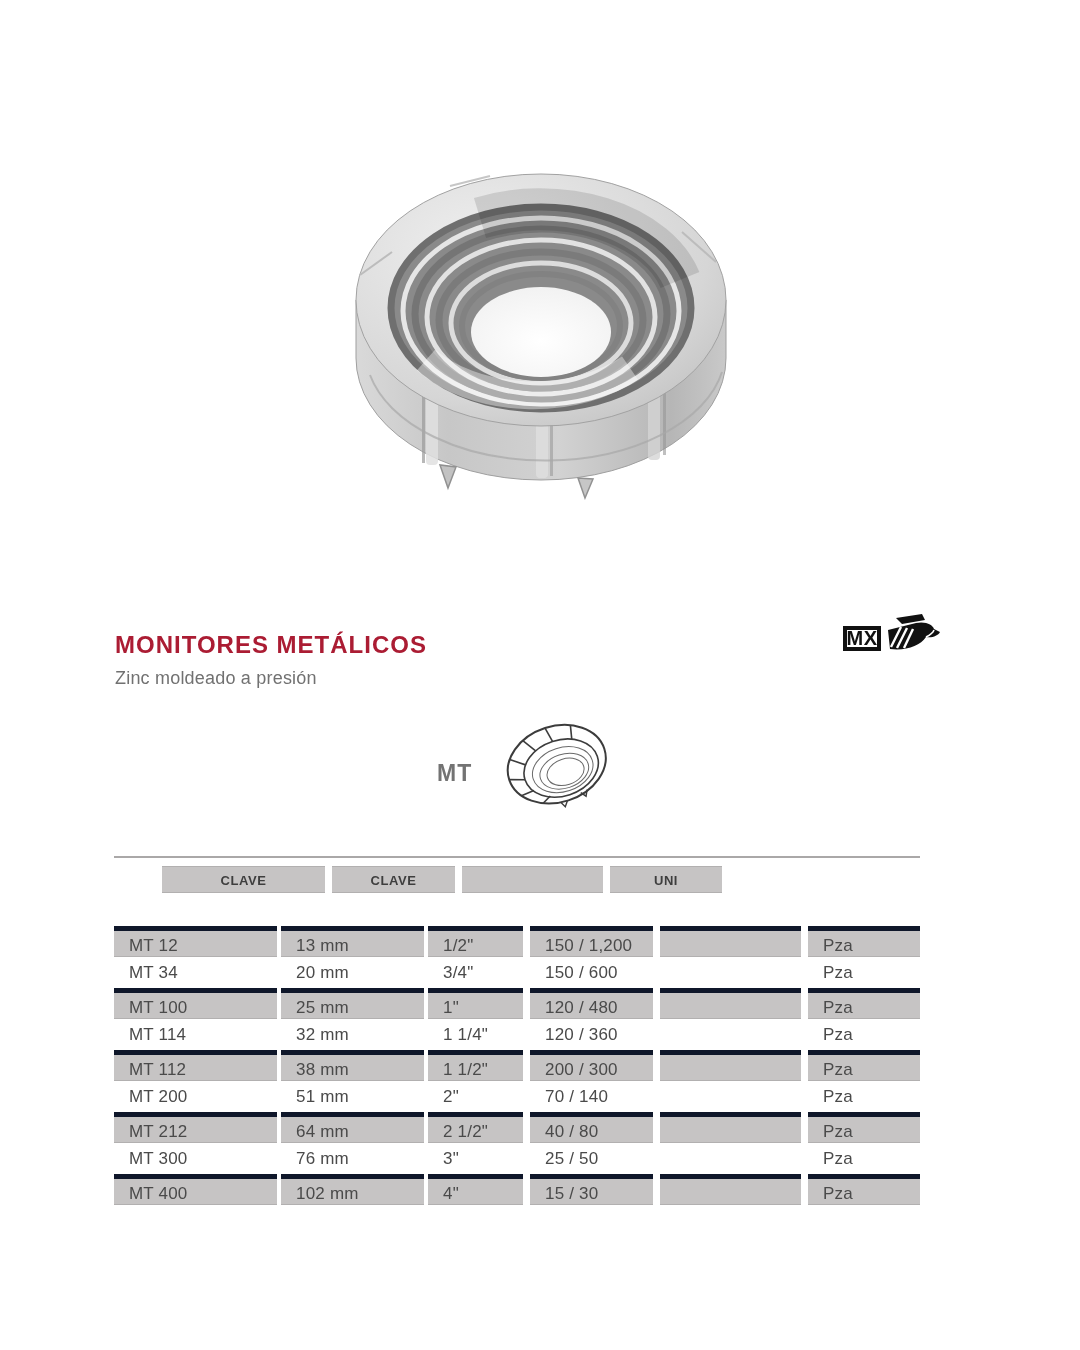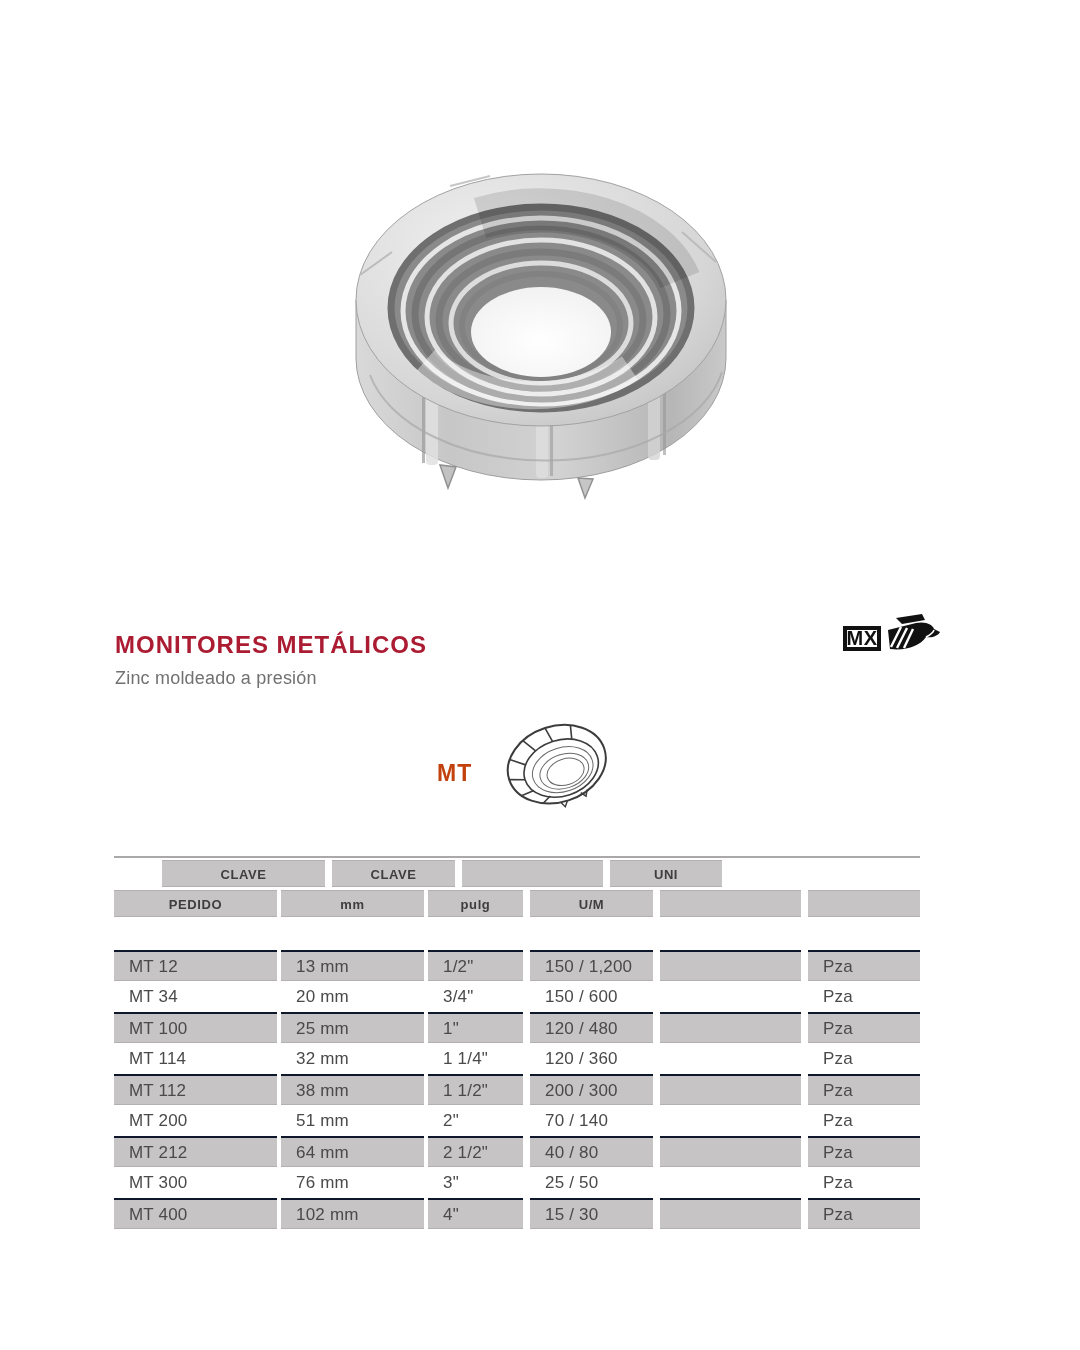--- a/index.html
+++ b/index.html
@@ -36,40 +36,40 @@
     position:absolute;left:437px;top:760px;
     font-size:23px;font-weight:700;letter-spacing:1px;
   }
   .figure-drawing{position:absolute;left:496px;top:706px;width:124px;height:124px;}
   
   .spec-table{
     position:absolute;left:114px;top:856px;width:806px;
     border-top:2px solid #aaa8a8;
   }
   .trow{display:flex;}
-  .hrow1{margin-top:2px;padding-left:48px;}
+  .hrow1{margin-top:8px;padding-left:48px;}
   .hrow2{margin-top:3px;}
   .cell{box-sizing:border-box;flex:0 0 auto;}
   .hcell{
     height:27px;line-height:27px;
     background:#c6c4c4;
     font-size:13px;font-weight:700;color:#3e3e3e;
     text-align:center;letter-spacing:0.6px;
     border-top:1px solid #b2b0b0;border-bottom:1px solid #b2b0b0;
   }
   .bcell{
     height:31px;line-height:31px;
     font-size:17px;color:#4a4a4a;
     padding-left:15px;letter-spacing:0.2px;
     white-space:nowrap;
   }
   .body-rows{margin-top:33px;}
   .brow.shaded .bcell{
     background:#c6c4c4;
-    border-top:2px solid #0f172a;border-bottom:1px solid #b2b0b0;
+    border-top:5px solid #0f172a;border-bottom:1px solid #b2b0b0;
     line-height:29px;
   }
   
   .c1{width:163px;}
   .c2{width:143px;margin-left:4px;}
   .c3{width:95px;margin-left:4px;}
   .c4{width:123px;margin-left:7px;}
   .c5{width:141px;margin-left:7px;}
   .c6{width:112px;margin-left:7px;}
   .cspan23{width:242px;margin-left:4px;} 
@@ -145,21 +145,21 @@
     <svg class="mx-eagle" viewBox="0 0 58 48">
       <path d="M14 4 L40 0 L43 6 L20 10 Z" fill="#111"></path>
       <path d="M6 16 L34 9 C44 7 51 11 52 15 L58 18 C56 22 50 24 44 23 C38 32 24 37 8 35 Z" fill="#111"></path>
       <path d="M9 33 L19 13" stroke="#fff" stroke-width="2.4"></path>
       <path d="M15 34 L25 14" stroke="#fff" stroke-width="2.4"></path>
       <path d="M22 34 L31 15" stroke="#fff" stroke-width="2.4"></path>
       <path d="M44 23 C48 21 51 19 52 16" stroke="#fff" stroke-width="1.6" fill="none"></path>
     </svg>
   </div>
 
-  <div class="figure-label" style="color: #c2410c;">MT</div>
+  <div class="figure-label" style="color: #737373;">MT</div>
   <div class="figure-drawing">
     <svg width="124" height="124" viewBox="0 0 124 124">
       <g transform="rotate(-18 62 62)" fill="none" stroke="#3c3c3c">
         <ellipse cx="62" cy="58" rx="50" ry="38" fill="#ffffff" stroke-width="2"></ellipse>
         <ellipse cx="65" cy="63" rx="38" ry="28" stroke-width="1.6"></ellipse>
         <ellipse cx="66" cy="65" rx="31" ry="22" stroke-width="1" stroke="#6a6a6a"></ellipse>
         <ellipse cx="67" cy="67" rx="25" ry="17" stroke-width="1" stroke="#6a6a6a"></ellipse>
         <ellipse cx="68" cy="68" rx="19" ry="13" stroke-width="1" stroke="#6a6a6a"></ellipse>
         <path d="M37 90.9 L46 86.3" stroke-width="1.6"></path>
         <path d="M18.7 77 L32.1 76" stroke-width="1.6"></path>
@@ -174,28 +174,20 @@
     </svg>
   </div>
 
   <div class="spec-table">
     <div class="trow hrow1">
       <div class="cell hcell c1">CLAVE</div>
       <div class="cell hcell c4">CLAVE</div>
       <div class="cell hcell c5"></div>
       <div class="cell hcell c6">UNI</div>
     </div>
-    <div class="trow hrow2">
-      <div class="cell hcell c1">PEDIDO</div>
-      <div class="cell hcell c2">mm</div>
-      <div class="cell hcell c3">pulg</div>
-      <div class="cell hcell c4">U/M</div>
-      <div class="cell hcell c5"></div>
-      <div class="cell hcell c6"></div>
-    </div>
     <div class="body-rows" id="body-rows">
   <div class="trow brow shaded">
     <div class="cell bcell c1">MT 12</div>
     <div class="cell bcell c2">13 mm</div>
     <div class="cell bcell c3">1/2"</div>
     <div class="cell bcell c4">150 / 1,200</div>
     <div class="cell bcell c5"></div>
     <div class="cell bcell c6">Pza</div>
   </div>
 

